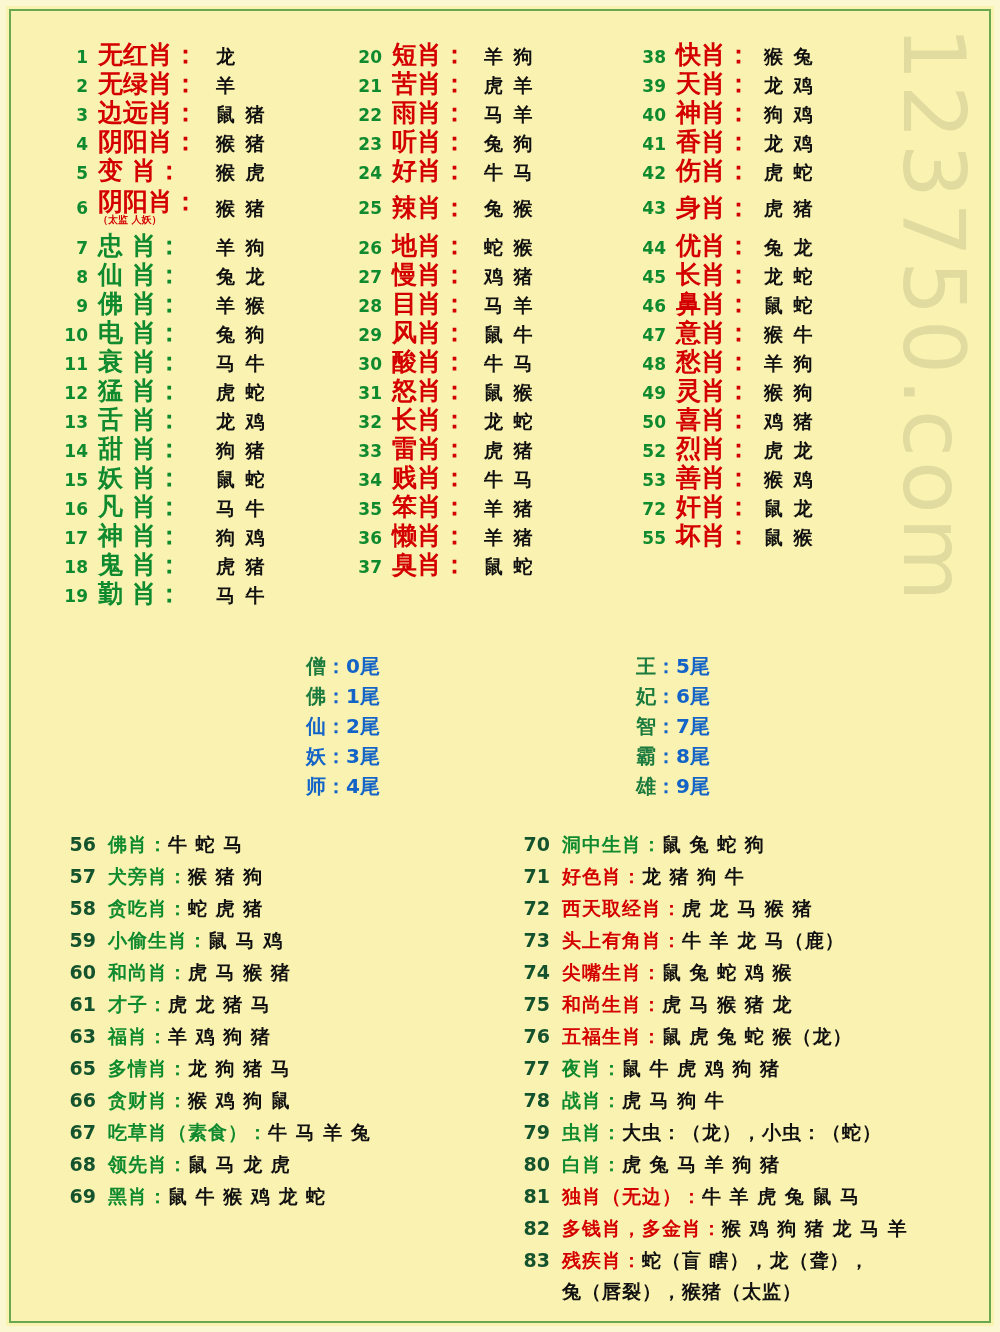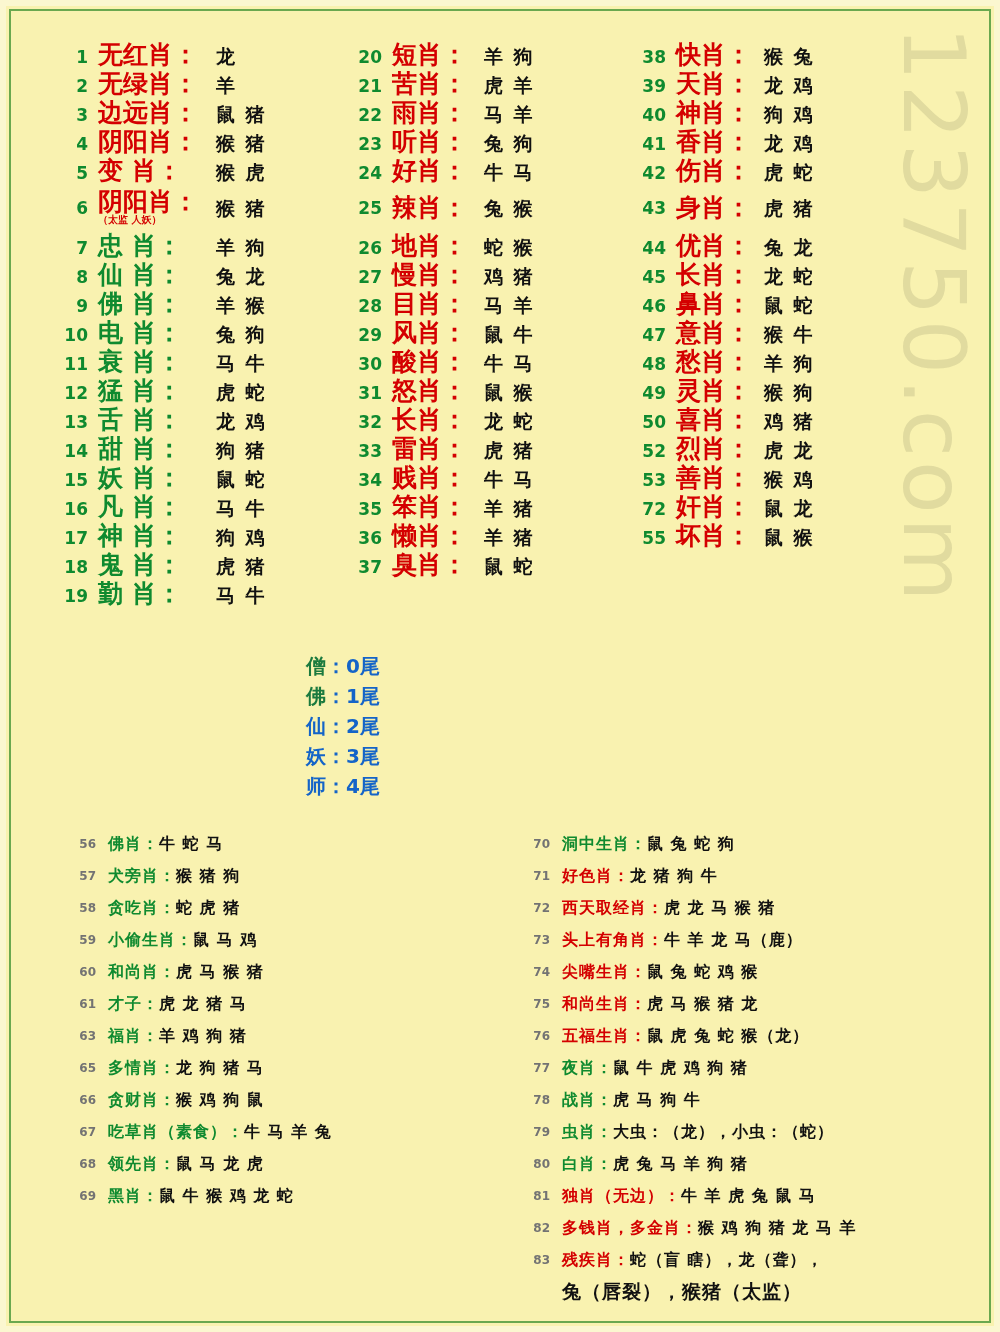--- a/index.html
+++ b/index.html
@@ -139,27 +139,27 @@
     display: flex;
     align-items: flex-start;
     min-height: 32px;
     line-height: 32px;
     white-space: nowrap;
   }
   .b-num {
     width: 34px;
     text-align: right;
     margin-right: 12px;
-    font-size: 12px;
-    font-weight: bold;
-    color: #737373;
+    font-size: 19px;
+    font-weight: bold;
+    color: #14532d;
     flex: 0 0 auto;
   }
   .b-text {
-    font-size: 16px;
+    font-size: 19px;
     font-weight: bold;
     color: #111;
     letter-spacing: 1px;
   }
   .b-key { color: #0f8a2f; }
   .b-key.red { color: #d40000; }
   .b-extra {
     font-size: 19px;
     font-weight: bold;
     color: #111;
@@ -462,20 +462,27 @@
   </div>
 
   <div class="mid">
     <div class="mid-col left">
       <div class="mid-row"><span class="tail-name">僧</span><span class="tail-val">：0尾</span></div>
       <div class="mid-row"><span class="tail-name">佛</span><span class="tail-val">：1尾</span></div>
       <div class="mid-row"><span class="tail-name blue">仙</span><span class="tail-val">：2尾</span></div>
       <div class="mid-row"><span class="tail-name blue">妖</span><span class="tail-val">：3尾</span></div>
       <div class="mid-row"><span class="tail-name blue">师</span><span class="tail-val">：4尾</span></div>
     </div>
+    <div class="mid-col right">
+      <div class="mid-row"><span class="tail-name">王</span><span class="tail-val">：5尾</span></div>
+      <div class="mid-row"><span class="tail-name">妃</span><span class="tail-val">：6尾</span></div>
+      <div class="mid-row"><span class="tail-name">智</span><span class="tail-val">：7尾</span></div>
+      <div class="mid-row"><span class="tail-name">霸</span><span class="tail-val">：8尾</span></div>
+      <div class="mid-row"><span class="tail-name">雄</span><span class="tail-val">：9尾</span></div>
+    </div>
   </div>
 
   <div class="bottom">
     <div class="b-col left">
       <div class="b-row">
           <span class="b-num">56</span>
           <span class="b-text"><span class="b-key">佛肖：</span><span>牛 蛇 马</span></span>
         </div>
       <div class="b-row">
           <span class="b-num">57</span>

